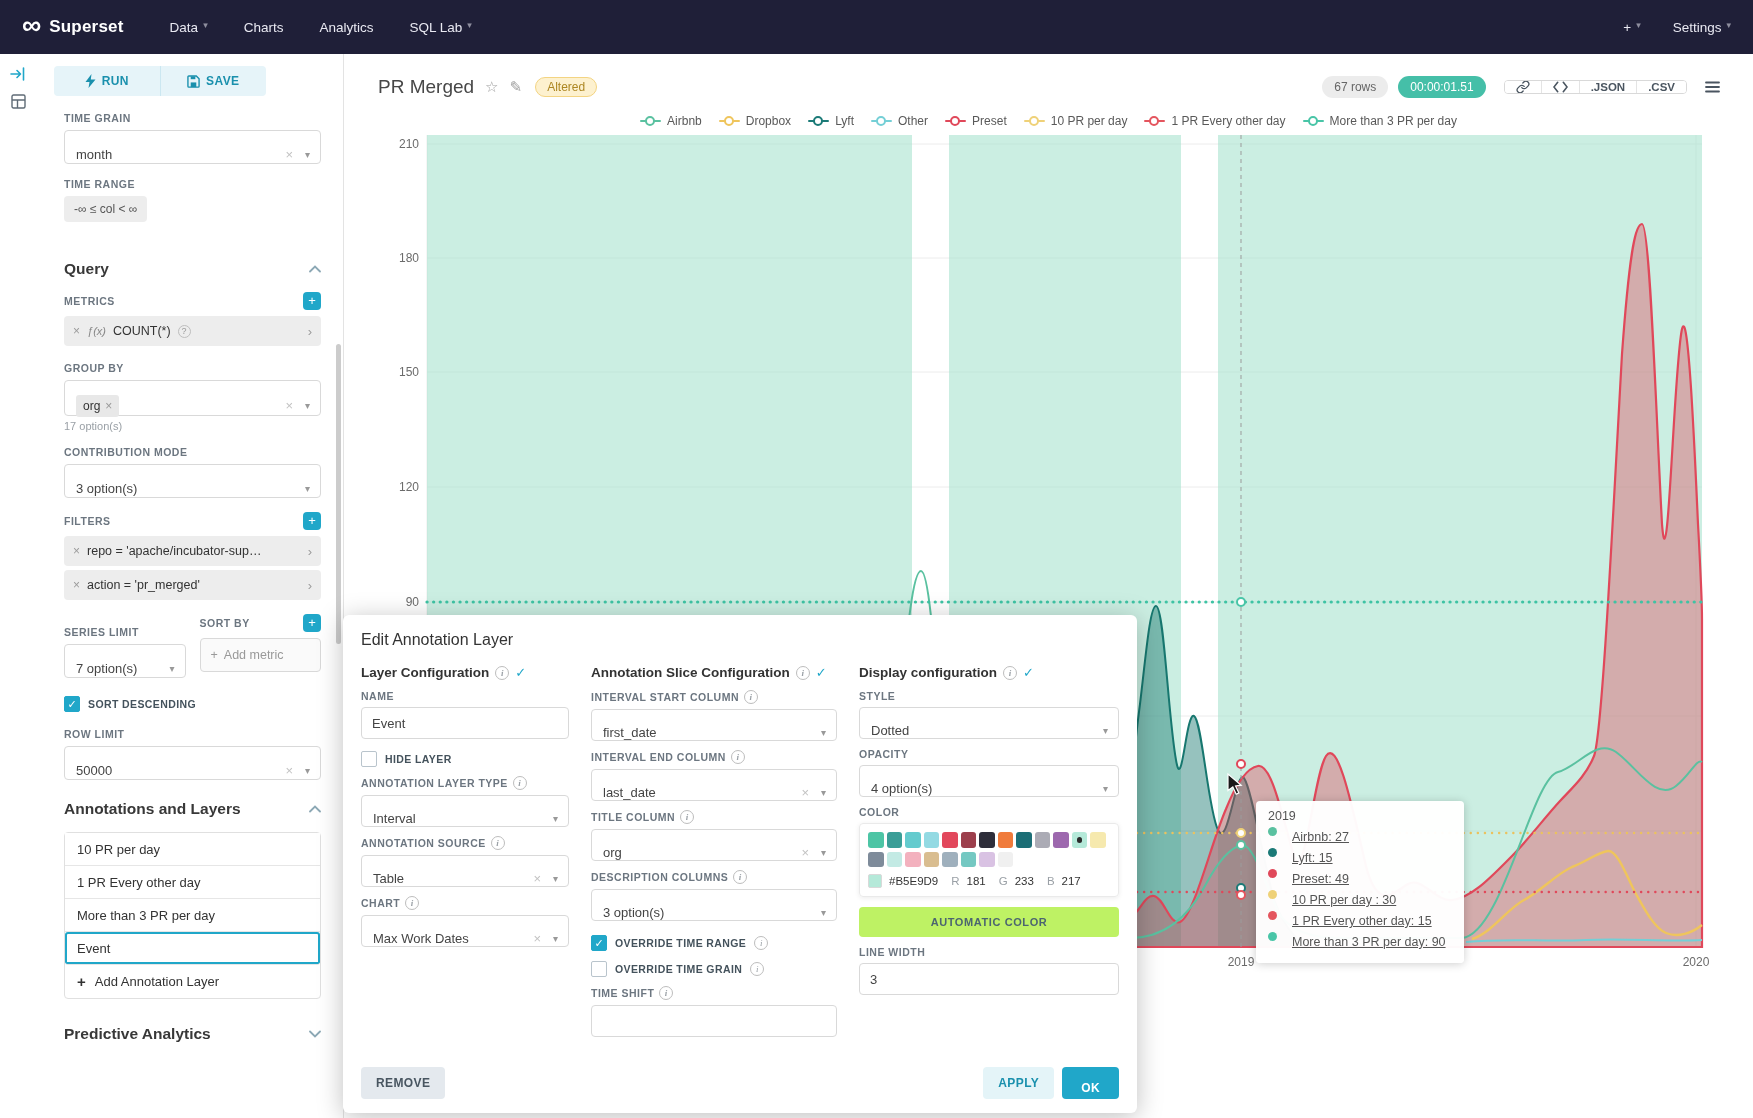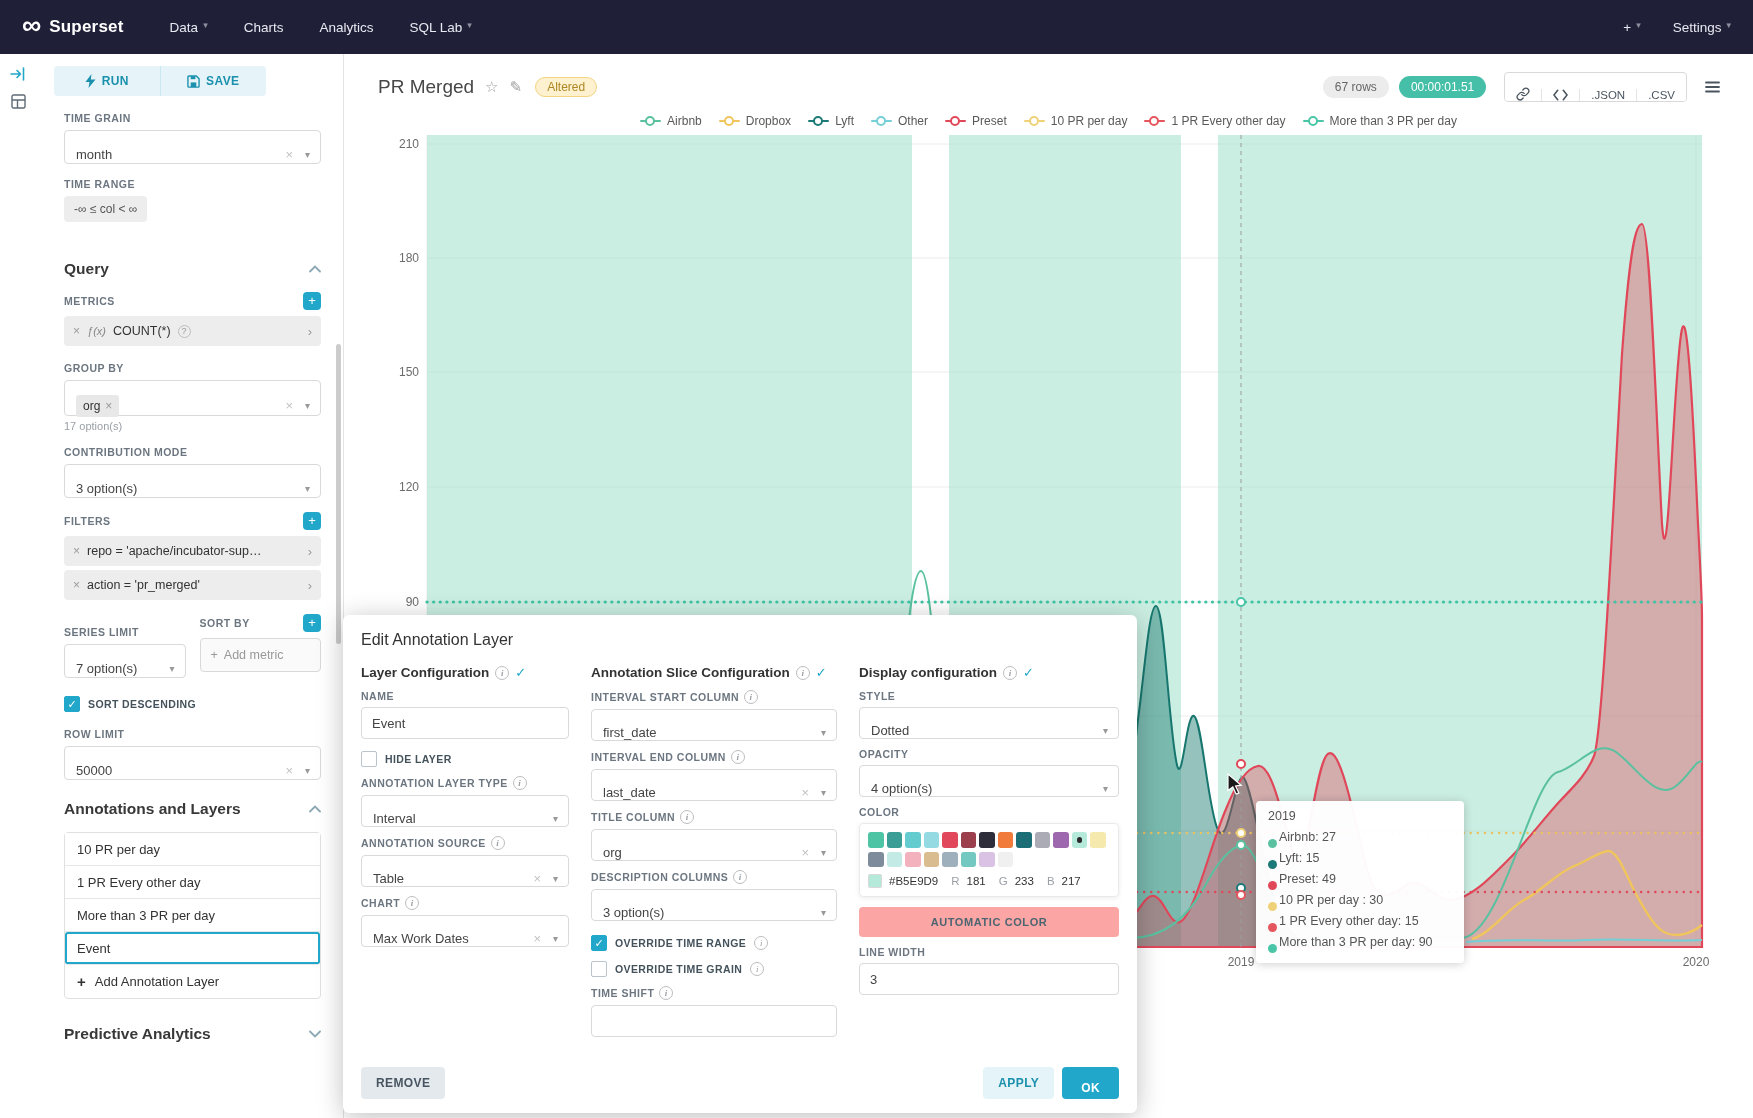--- a/index.html
+++ b/index.html
@@ -85,41 +85,41 @@
     margin:18px 26px 0 34px; }
   .chart-title { font-size:19px; color:#474747; font-weight:500; }
   .hicon { color:#A2A2A2; font-size:15px; margin-left:11px; cursor:pointer; }
   .altered-badge { margin-left:13px; padding:2px 11px; border-radius:11px; background:#FDF1CF;
     border:1px solid #F3D482; color:#AD8723; font-size:12px; }
   .hdr-right { margin-left:auto; display:flex; align-items:center; gap:10px; }
   .rows-pill { background:#ECECEC; color:#666; font-size:12px; height:22px; line-height:22px;
     border-radius:11px; padding:0 12px; }
   .timer-pill { background:#45BFA8; color:#fff; font-size:12px; height:22px; line-height:22px;
     border-radius:11px; padding:0 12px; margin-right:8px; }
-  .btn-group { display:flex; align-items:flex-end; border:1px solid #D9D9D9; border-radius:4px;
-    height:30px; overflow:hidden; }
+  .btn-group { display:flex; align-items:center; border:1px solid #D9D9D9; border-radius:4px;
+    height:14px; overflow:hidden;font-weight:bold; }
   .bg-item { display:flex; align-items:center; padding:0 11px; font-size:11.5px; color:#4A5560;
     cursor:pointer; background:#fff; }
   .bg-item + .bg-item { border-left:1px solid #E4E4E4; }
   .menu-btn { width:30px; height:30px; display:flex; align-items:center; justify-content:center;
     cursor:pointer; }
   .legend { position:relative; z-index:2; display:flex; justify-content:center; gap:17px;
     margin-top:12px; font-size:12px; color:#595959; }
   .legend-item { display:flex; align-items:center; gap:6px; cursor:pointer; }
   .lg-marker { position:relative; width:21px; height:10px; flex:none; }
   .lg-marker i { position:absolute; left:0; right:0; top:4px; height:2px; background:var(--c); border-radius:1px; }
   .lg-marker b { position:absolute; left:5px; top:0; width:10px; height:10px; border:2px solid var(--c);
     border-radius:50%; background:#fff; }
 
   
   .tooltip { position:absolute; left:1256px; top:801px; width:208px; background:rgba(255,255,255,.97);
     border-radius:4px; box-shadow:0 1px 10px rgba(0,0,0,.2); padding:8px 12px 10px; z-index:8;
     font-size:12.5px; color:#555; }
   .tt-title { margin-bottom:4px; color:#555; }
-  .tt-row { display:flex; align-items:flex-end; gap:2px; line-height:21px; white-space:nowrap; }
+  .tt-row { display:flex; align-items:flex-start; gap:15px; line-height:21px; white-space:nowrap;text-decoration:underline; }
   .tt-dot { width:9px; height:9px; border-radius:50%; flex:none; }
 
   
   .modal { position:absolute; left:343px; top:615px; width:794px; height:498px; background:#fff;
     border-radius:6px; box-shadow:0 4px 26px rgba(0,0,0,.25); z-index:10; display:flex;
     flex-direction:column; padding:16px 18px 14px; }
   .modal-title { font-size:16px; font-weight:500; color:#333; margin-bottom:16px; }
   .m-grid { display:grid; grid-template-columns:208px 246px 1fr; column-gap:22px; flex:1; }
   .m-sec-h { display:flex; align-items:center; gap:6px; font-size:13.5px; font-weight:bold;
     color:#333; margin-bottom:10px; }
@@ -135,21 +135,21 @@
   .m-cbx { margin:12px 0 0; }
   .color-panel { border:1px solid #EAEAEA; border-radius:4px; box-shadow:0 1px 5px rgba(0,0,0,.08);
     padding:8px; margin-top:2px; }
   .sw-row { display:flex; gap:3px; margin-bottom:4px; }
   .swatch { width:15.5px; height:15.5px; border-radius:3px; cursor:pointer; position:relative; }
   .swatch.current::after { content:""; position:absolute; left:5px; top:5px; width:5.5px; height:5.5px;
     border-radius:50%; background:#2B2B2B; }
   .hex-row { display:flex; align-items:center; gap:7px; margin-top:7px; font-size:11.5px; color:#333; }
   .hex-chip { width:14px; height:14px; border-radius:2px; border:1px solid #D9D9D9; flex:none; }
   .rgb-l { color:#9AA0A6; margin-left:6px; }
-  .auto-color { margin-top:10px; width:100%; height:30px; background:#fca5a5; color:#4C6570;
+  .auto-color { margin-top:10px; width:100%; height:30px; background:#bef264; color:#4C6570;
     border:none; border-radius:4px; font-size:11px; font-weight:bold; letter-spacing:.6px;
     cursor:pointer; font-family:inherit; }
   .m-footer { display:flex; align-items:center; margin-top:auto; padding-top:12px; }
   .btn { height:32px; border:none; border-radius:4px; font-size:12px; font-weight:bold;
     letter-spacing:.4px; cursor:pointer; font-family:inherit; padding:0 15px; }
   .btn-remove { background:#E4E9EE; color:#485560; }
   .btn-apply { background:rgba(32,167,201,.12); color:#1A90AD; margin-left:auto; }
   .btn-ok { background:#20A7C9; color:#fff; margin-left:8px; padding:14px 19px; }
 </style>
 </head>

